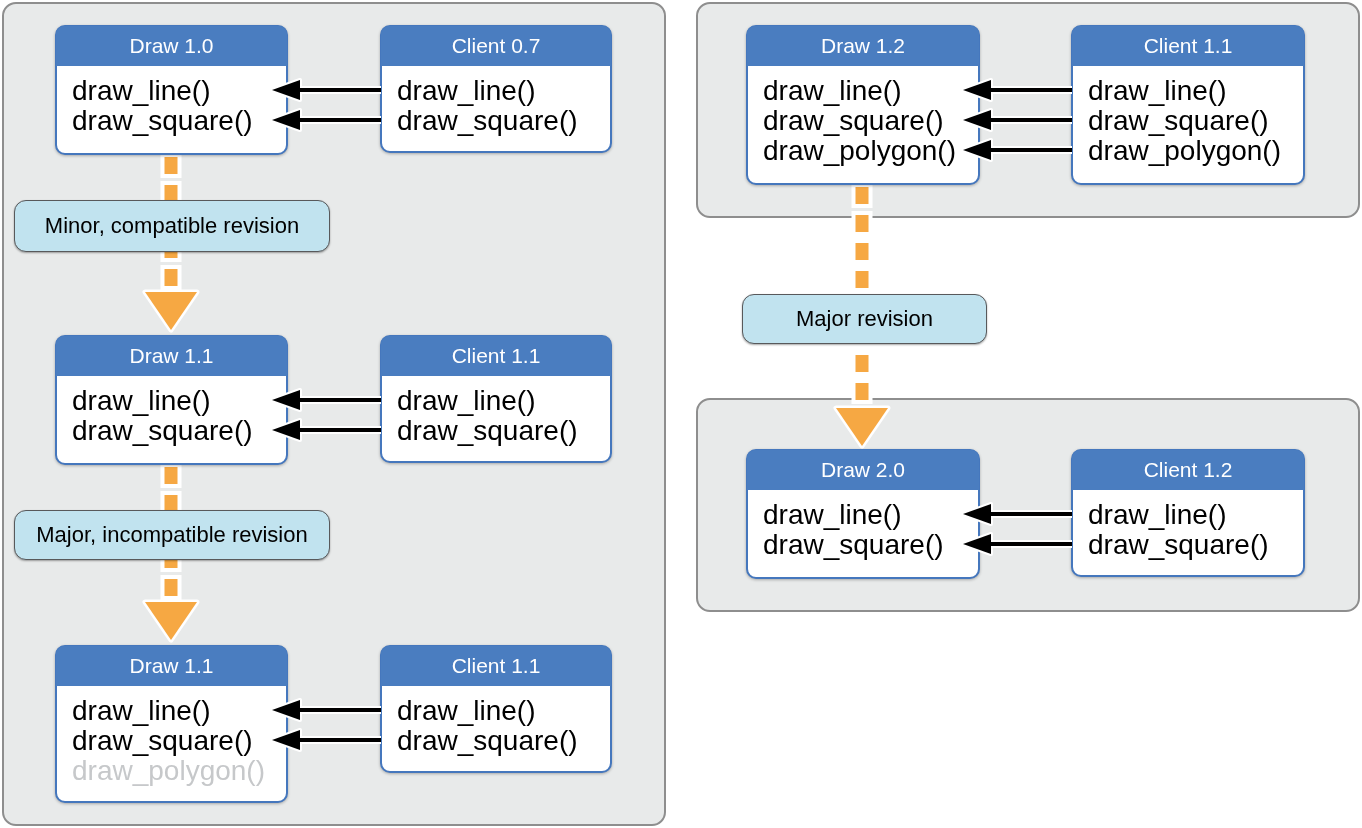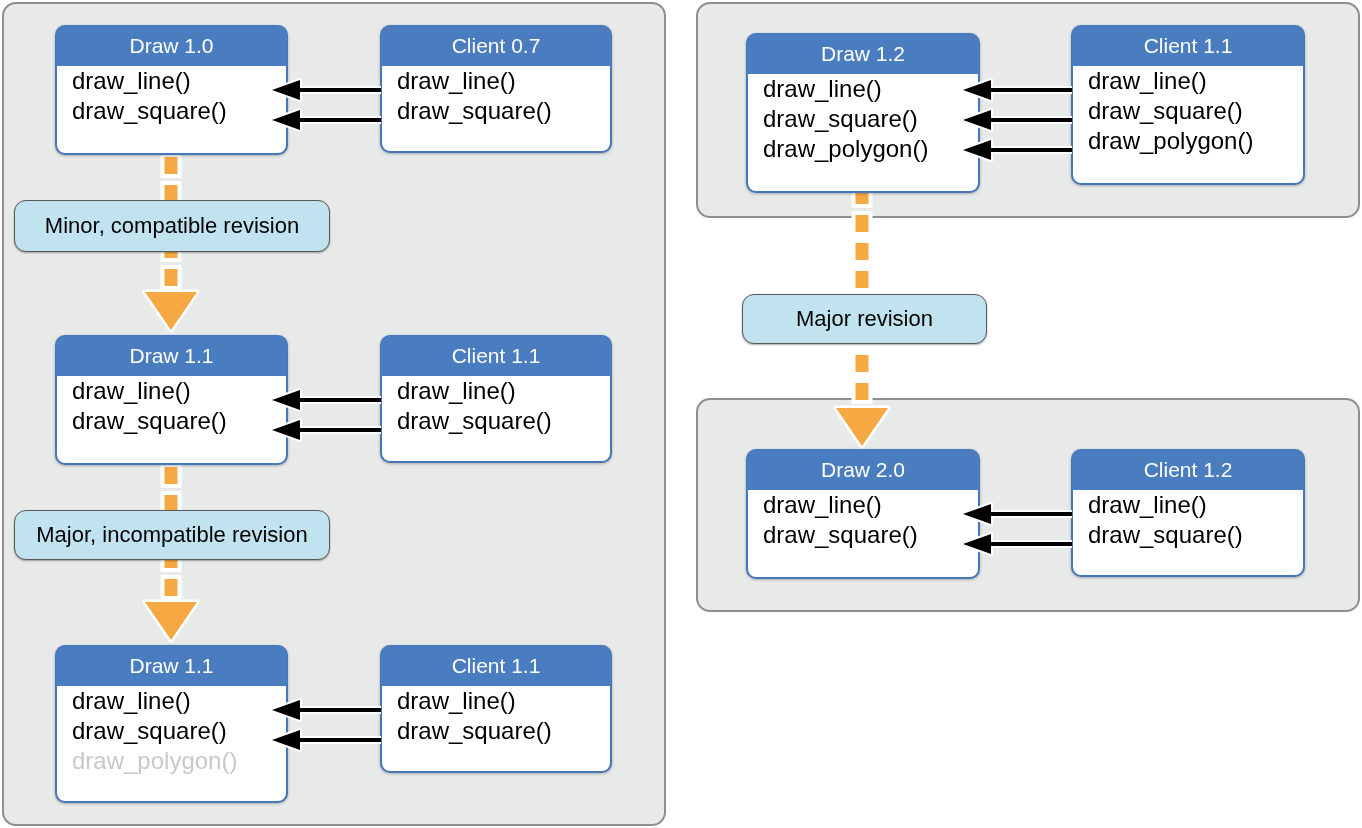--- a/index.html
+++ b/index.html
@@ -15,21 +15,21 @@
   .cbox{
     position:absolute;background:#ffffff;border:2px solid #4577bd;
     border-radius:10px;box-sizing:border-box;z-index:3;
     box-shadow:0 1px 3px rgba(0,0,0,.28);
   }
   .cbox-hdr{
     height:40px;margin:-1px -1px 0 -1px;background:#4a7dc0;
     border-radius:8px 8px 0 0;color:#ffffff;font-weight:normal;font-size:21px;
     display:flex;align-items:center;justify-content:center;
   }
-  .cbox-body{padding:0 0 0 15px;font-size:24px;line-height:30px;color:#000000;}
+  .cbox-body{padding:10px 0 0 15px;font-size:28px;line-height:30px;color:#000000;}
   .method{white-space:nowrap;}
   .method.muted{color:#c6c8ca;}
   .lbl{
     position:absolute;background:#c1e3ef;border:1.5px solid #58595b;
     border-radius:12px;box-sizing:border-box;z-index:2;
     display:flex;align-items:center;justify-content:center;
     font-size:22px;color:#000000;box-shadow:0 1px 2px rgba(0,0,0,.35);
     white-space:nowrap;
   }
   svg.layer{position:absolute;left:0;top:0;pointer-events:none;}
@@ -118,21 +118,21 @@
   </div>
 
   <div class="cbox" style="left:380px;top:645px;width:232px;height:128px">
     <div class="cbox-hdr">Client 1.1</div>
     <div class="cbox-body">
       <div class="method">draw_line()</div>
       <div class="method">draw_square()</div>
     </div>
   </div>
 
-  <div class="cbox" style="left:746px;top:33px;width:234px;height:160px">
+  <div class="cbox" style="left:746px;top:25px;width:234px;height:160px">
     <div class="cbox-hdr">Draw 1.2</div>
     <div class="cbox-body">
       <div class="method">draw_line()</div>
       <div class="method">draw_square()</div>
       <div class="method">draw_polygon()</div>
     </div>
   </div>
 
   <div class="cbox" style="left:1071px;top:25px;width:234px;height:160px">
     <div class="cbox-hdr">Client 1.1</div>

